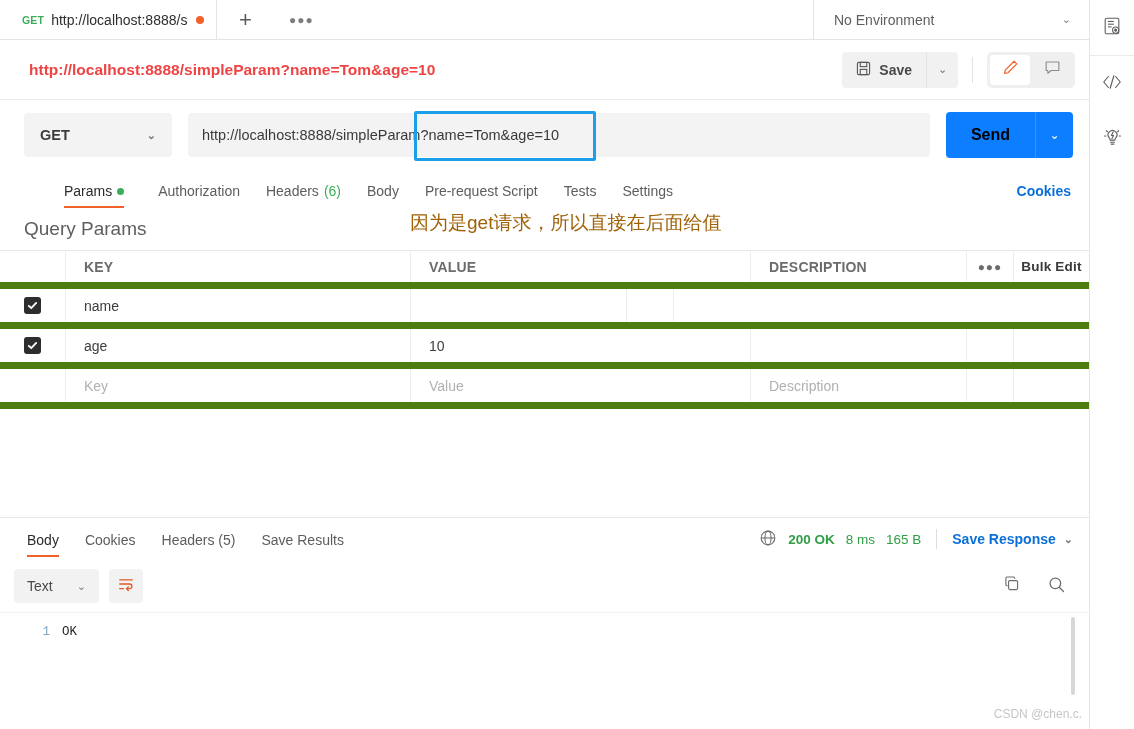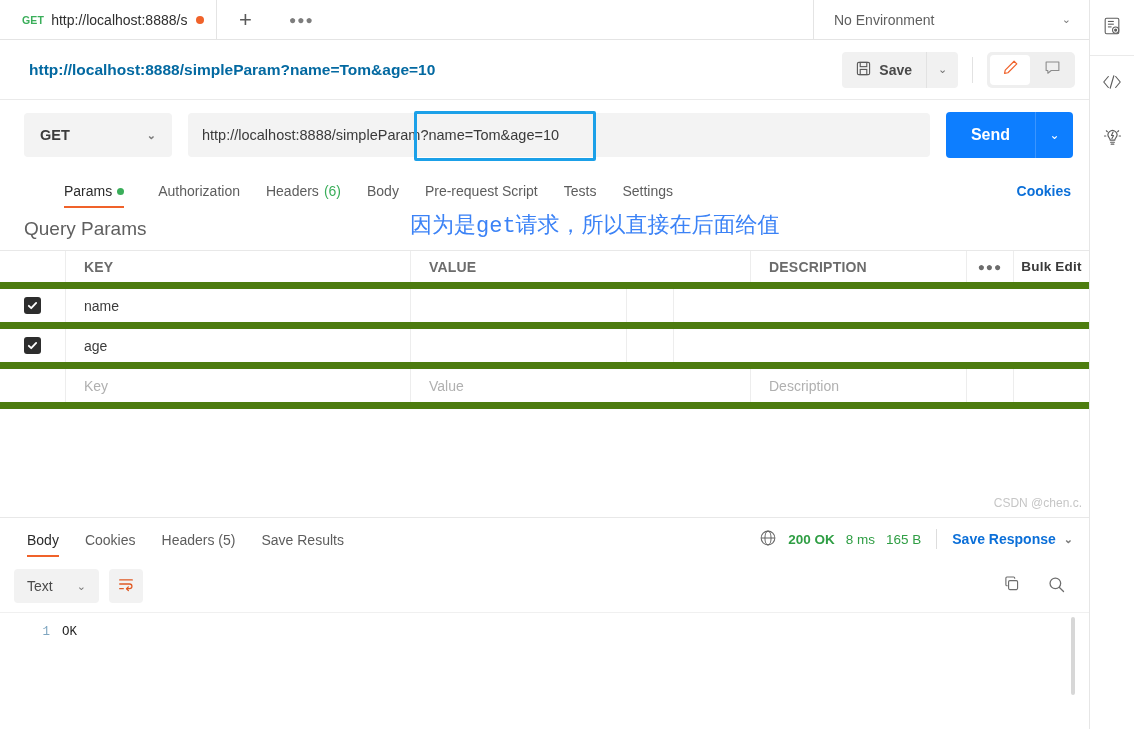--- a/index.html
+++ b/index.html
@@ -5,21 +5,21 @@
   * { box-sizing: border-box; }
   html, body {
     margin: 0; padding: 0;
     width: 1134px; height: 729px;
     overflow: hidden;
     background: #ffffff;
     font-family: "Liberation Sans", sans-serif;
     color: #3c3c3c;
     -webkit-font-smoothing: antialiased;
   }
-  #app { position: relative; width: 1134px; height: 518px; }
+  #app { position: relative; width: 1134px; height: 729px; }
 
   
   .right-rail {
     position: absolute; right: 0; top: 0;
     width: 45px; height: 729px;
     background: #fff;
     border-left: 1px solid #e6e6e6;
     display: flex; flex-direction: column; align-items: center;
   }
   .rail-btn {
@@ -73,21 +73,21 @@
   }
   .chev { color: #7a7a7a; font-size: 11px; }
 
   
   .title-row {
     height: 60px; min-height: 60px;
     display: flex; align-items: center; justify-content: space-between;
     padding: 0 14px 0 29px;
     background: #fff; border-bottom: 1px solid #eaeaea;
   }
-  .req-title { font-size: 15.5px; font-weight: 700; color: #0369a1; }
+  .req-title { font-size: 15.5px; font-weight: 700; color: #ef4444; }
   .title-actions { display: flex; align-items: center; gap: 14px; }
   .save-group { display: flex; align-items: stretch; height: 36px; }
   .save-btn {
     display: flex; align-items: center; gap: 8px;
     background: #f1f1f1; border-radius: 4px 0 0 4px;
     padding: 0 14px; font-size: 14px; font-weight: 700; color: #494949;
   }
   .save-caret {
     background: #f1f1f1; border-radius: 0 4px 4px 0;
     width: 32px; display: flex; align-items: center; justify-content: center;
@@ -114,21 +114,21 @@
     padding: 0 16px; font-size: 14.5px; font-weight: 700; color: #3c3c3c;
   }
   .url-box {
     flex: 1; height: 44px;
     background: #f3f3f3; border-radius: 4px;
     display: flex; align-items: center; padding: 0 14px;
     font-size: 14.5px; color: #3a3a3a; position: relative; overflow: visible;
   }
   .send-group { display: flex; align-items: stretch; height: 46px; }
   .send-btn {
-    background: #0d7eff; color: #ffffff; font-size: 16px; font-weight: 700;
+    background: #0d7eff; color: #000000; font-size: 16px; font-weight: 700;
     border-radius: 4px 0 0 4px; padding: 0 25px;
     display: flex; align-items: center;
   }
   .send-caret {
     background: #0d7eff; border-radius: 0 4px 4px 0;
     width: 38px; display: flex; align-items: center; justify-content: center;
     border-left: 1px solid #3a95ff; color: #fff; font-size: 12px;
   }
 
   
@@ -240,23 +240,22 @@
     position: absolute; right: 14px; top: 4px; width: 4px; height: 78px;
     background: #d7d7d7; border-radius: 2px;
   }
 
   
   .anno-box {
     position: absolute; border: 3px solid #1ba0e8; border-radius: 2px;
     pointer-events: none;
   }
   .anno-text {
-    position: absolute; color: #3b82f6; font-size: 22px; font-weight: 500;
+    position: absolute; color: #a16207; font-size: 19px; font-weight: 500;
     white-space: nowrap;
-    font-family: Liberation Mono, monospace;
   }
   .watermark {
     position: absolute; right: 52px; bottom: 8px;
     font-size: 12px; color: #c6c6c6;
   }
 </style>
 </head>
 <body>
 
 <div id="app">
@@ -385,20 +384,21 @@
 
       <div class="prow">
         <div class="pcell c-check">
           <span class="chk">
             <svg width="11" height="11" viewBox="0 0 12 12" fill="none" stroke="#fff" stroke-width="2" stroke-linecap="round" stroke-linejoin="round">
                 <path d="M2 6.3l2.6 2.6L10 3.2"></path>
               </svg>
           </span>
         </div>
         <div class="pcell c-key">age</div>
+        <div class="pcell c-val">10</div>
         <div class="pcell c-desc"></div>
         <div class="pcell c-dots"></div>
         <div class="pcell c-bulk"></div>
       </div>
 
       <div class="prow">
         <div class="pcell c-check"></div>
         <div class="pcell c-key ph">Key</div>
         <div class="pcell c-val ph">Value</div>
         <div class="pcell c-desc ph">Description</div>

